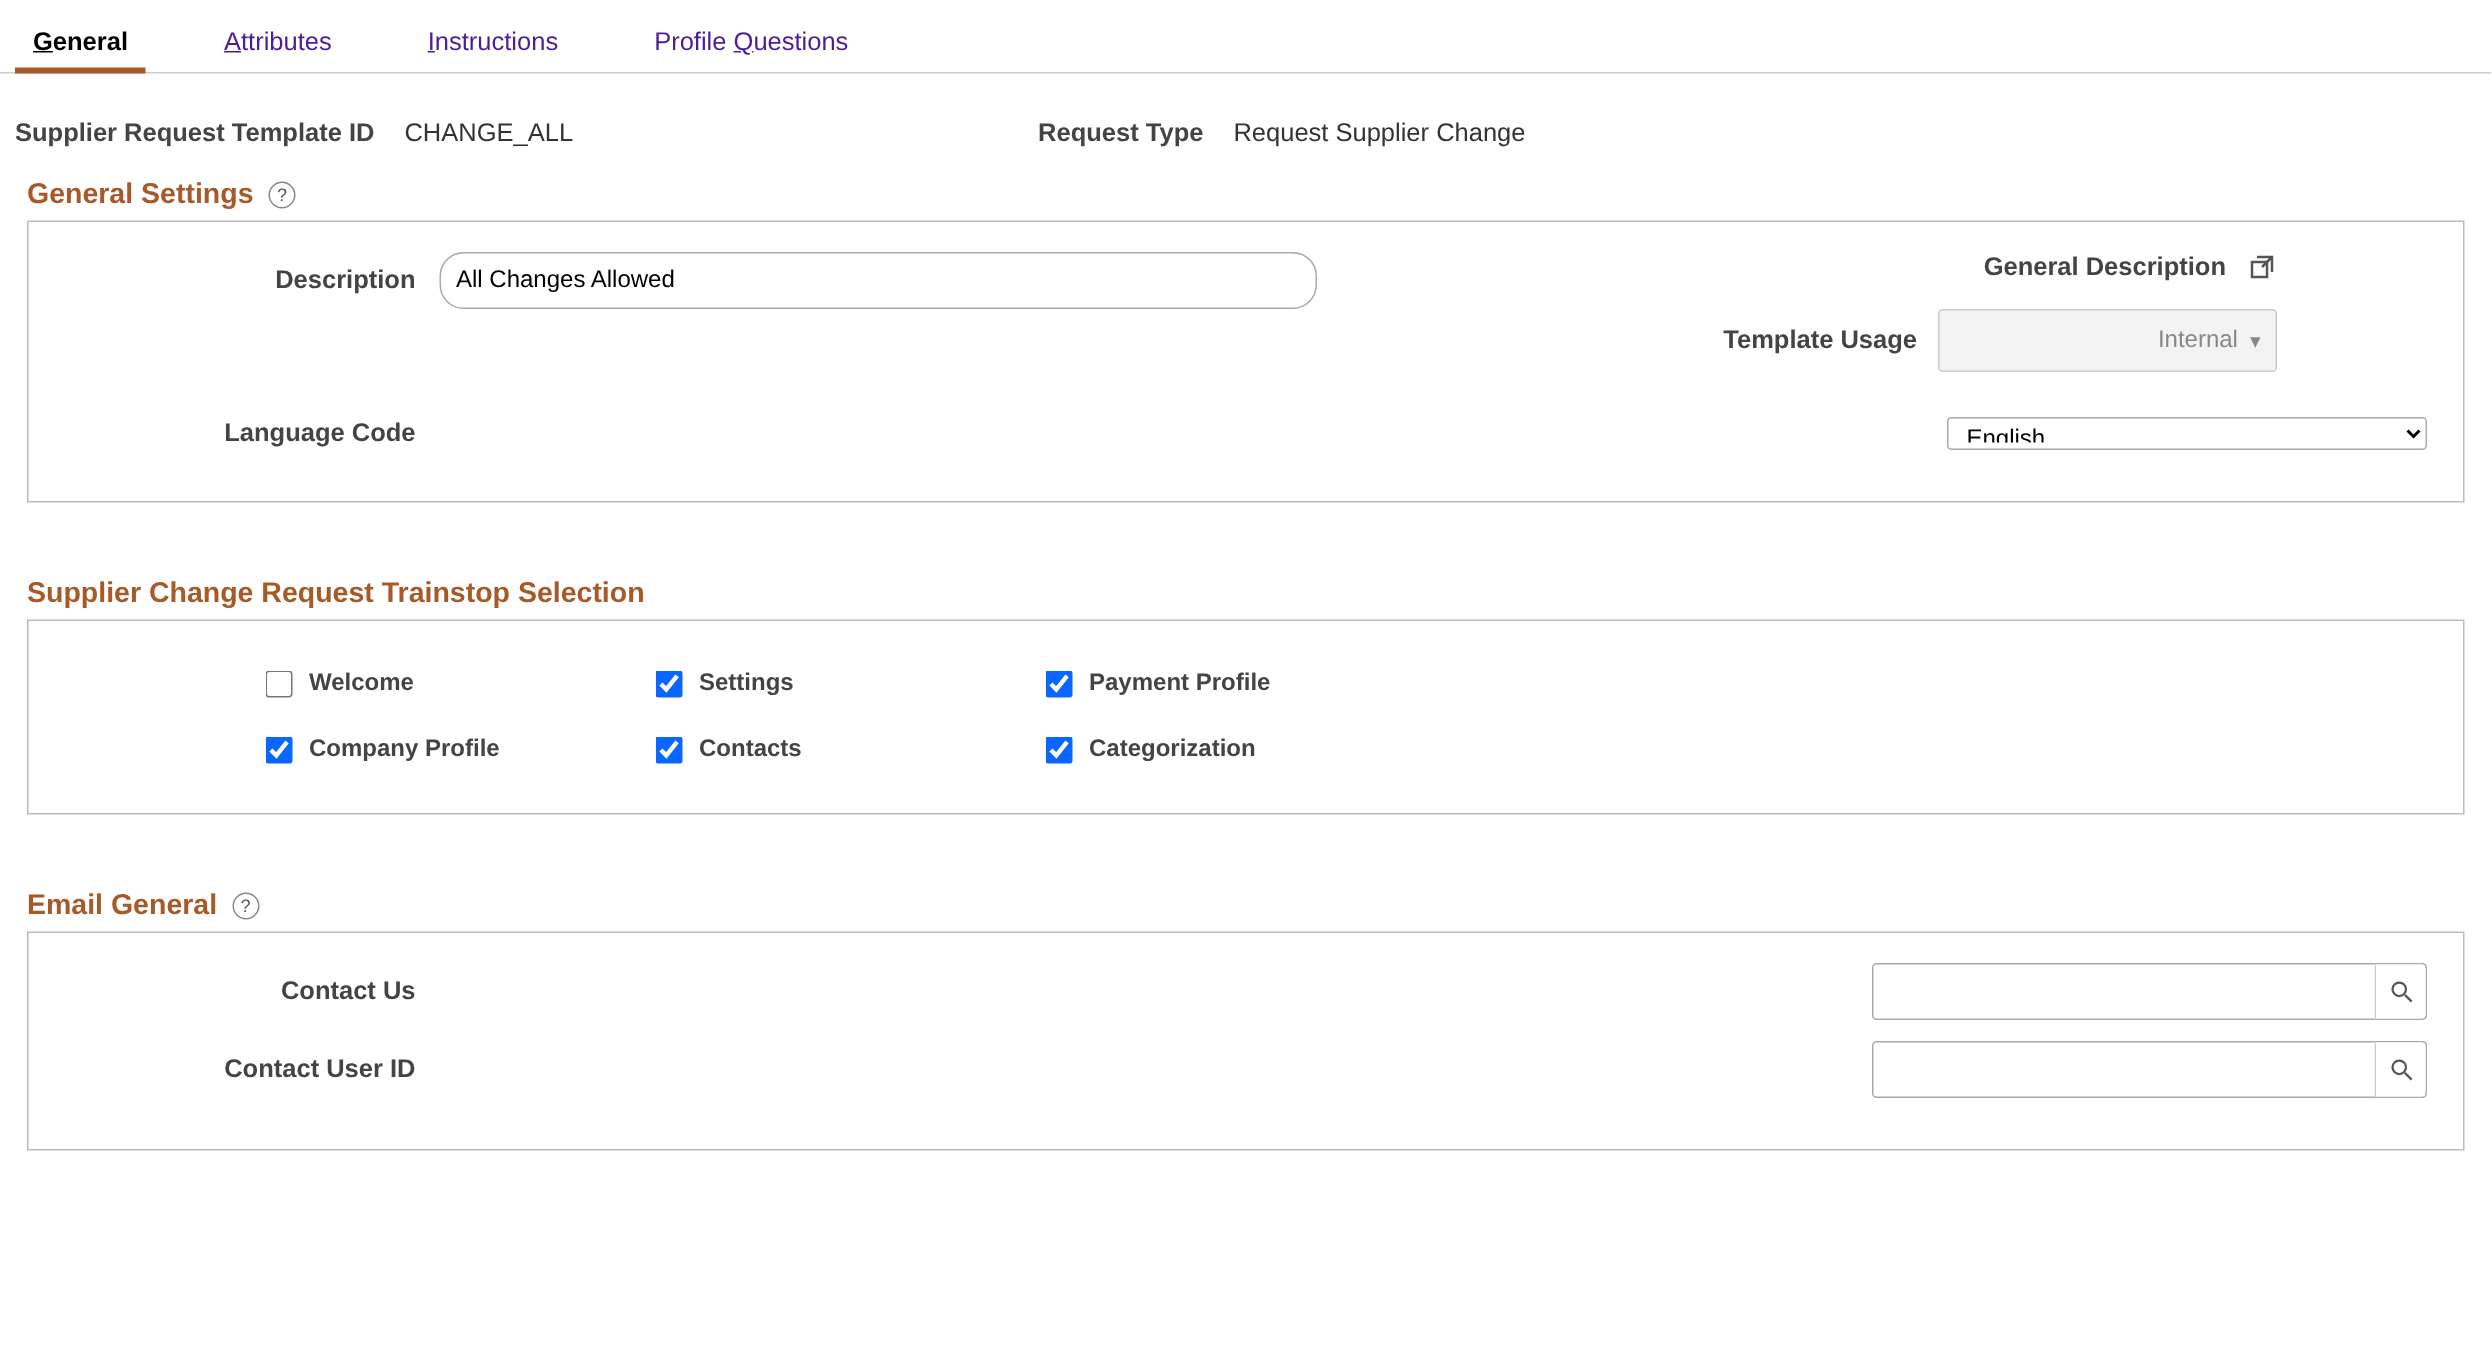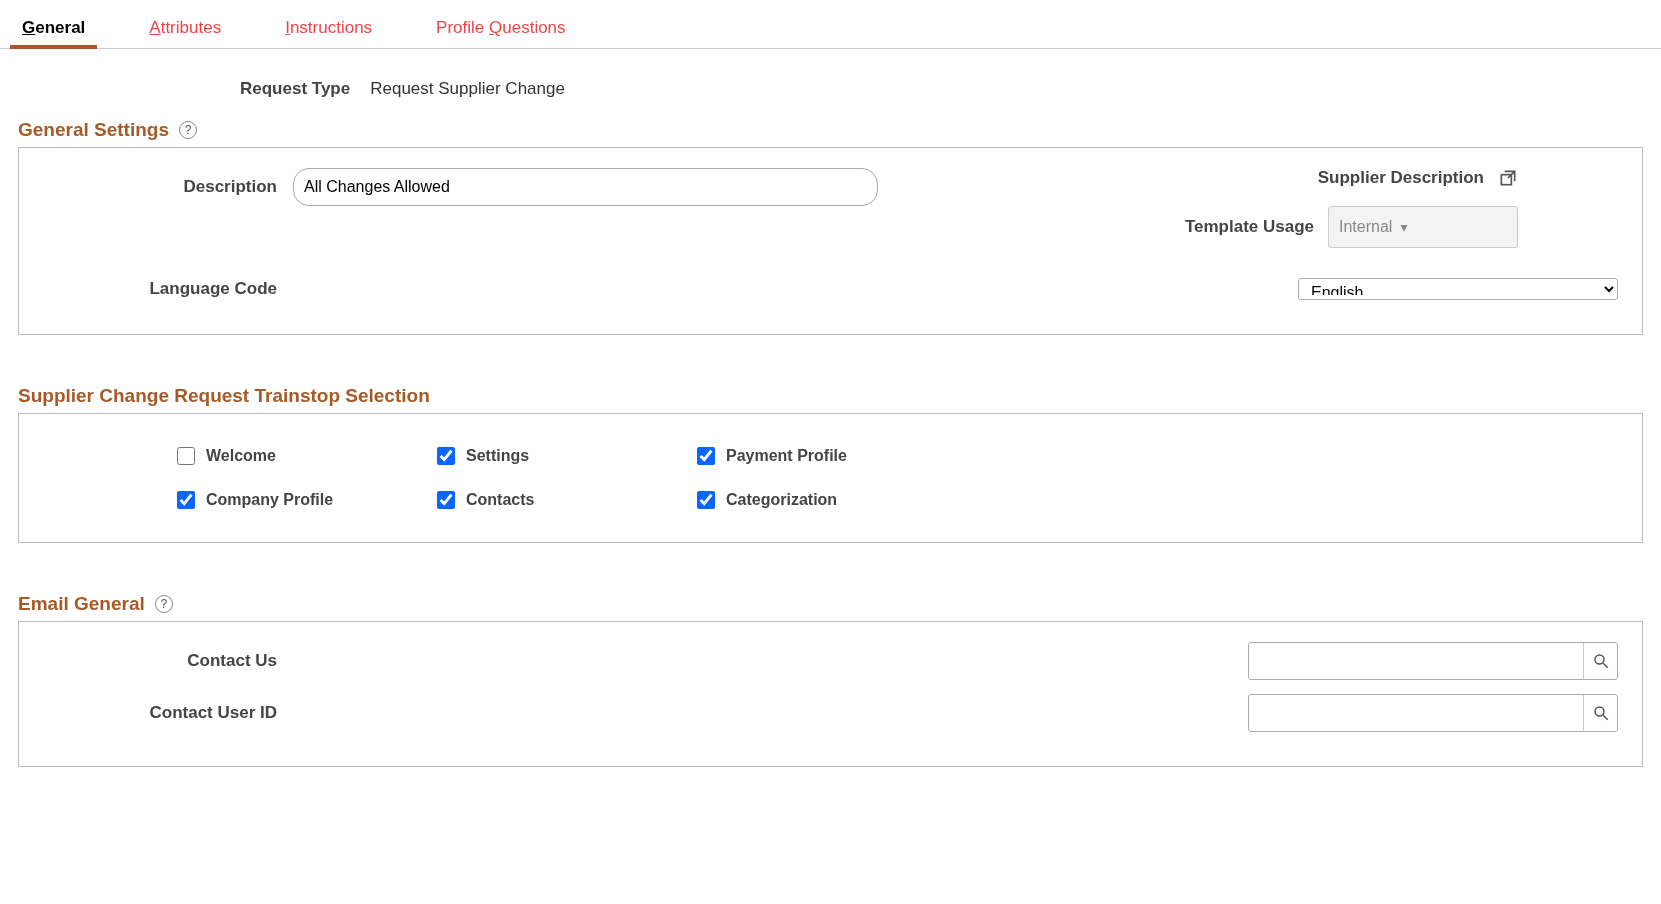--- a/index.html
+++ b/index.html
@@ -14,21 +14,21 @@
   .tabs {
     display: flex;
     gap: 40px;
     padding: 10px 10px 0 10px;
     border-bottom: 1px solid #ccc;
   }
   .tab {
     padding: 8px 12px 10px 12px;
     cursor: pointer;
     font-size: 17px;
-    color: #ef4444;
+    color: #4c1d95;
     position: relative;
   }
   .tab.active {
     font-weight: bold;
     color: #000;
   }
   .tab.active::after {
     content: '';
     position: absolute;
     left: 0; right: 0; bottom: -1px;
@@ -119,30 +119,30 @@
     gap: 14px;
   }
   .inline-pair .lbl2 { font-weight: bold; color: #444; font-size: 17px; }
   .popup-icon {
     width: 20px; height: 20px;
     cursor: pointer;
   }
   .popup-icon svg { width: 20px; height: 20px; }
   .select-disabled {
     height: 36px;
-    width: 190px;
+    width: 226px;
     border: 1px solid #ccc;
     border-radius: 3px;
     padding: 20px 10px;
     font-size: 16px;
     background: #f3f3f3;
     color: #888;
     display: flex;
     align-items: center;
-    justify-content: flex-start;
+    justify-content: flex-end;
   }
   .chev { color: #888; font-size: 14px; margin-left: 8px; }
   .gs-flex { display: flex; align-items: flex-start; }
   .gs-left { flex: 0 0 auto; }
   .check-grid {
     display: grid;
     grid-template-columns: 260px 260px 260px;
     row-gap: 20px;
     padding: 10px 0 10px 130px;
   }
@@ -194,41 +194,45 @@
   </div>
   <div class="tab">
     <span class="ul">I</span><span>nstructions</span>
   </div>
   <div class="tab">
     <span>Profile </span><span class="ul">Q</span><span>uestions</span>
   </div>
 </div>
 
 <div class="header-row">
+  <div class="header-pair">
+    <span class="lbl">Supplier Request Template ID</span>
+    <span class="val">CHANGE_ALL</span>
+  </div>
   <div class="header-pair" style="margin-left:230px;">
     <span class="lbl">Request Type</span>
     <span class="val">Request Supplier Change</span>
   </div>
 </div>
 
 <div class="section-title">
   <span>General Settings</span>
   <span class="help-icon">?</span>
 </div>
 <div class="section-box">
   <div class="gs-flex">
     <div class="gs-left">
       <div class="form-row">
         <div class="form-label">Description</div>
         <input class="text-input wide" type="text" value="All Changes Allowed" style="">
       </div>
     </div>
     <div class="right-block">
       <div class="inline-pair">
-        <span class="lbl2">Supplier Description</span>
+        <span class="lbl2">General Description</span>
         <span class="popup-icon">
           <svg viewBox="0 0 24 24" fill="none" stroke="#555" stroke-width="2">
             <rect x="4" y="8" width="12" height="12"></rect>
             <polyline points="8,4 20,4 20,16"></polyline>
             <line x1="20" y1="4" x2="12" y2="12"></line>
           </svg>
         </span>
       </div>
       <div class="inline-pair">
         <span class="lbl2">Template Usage</span>

